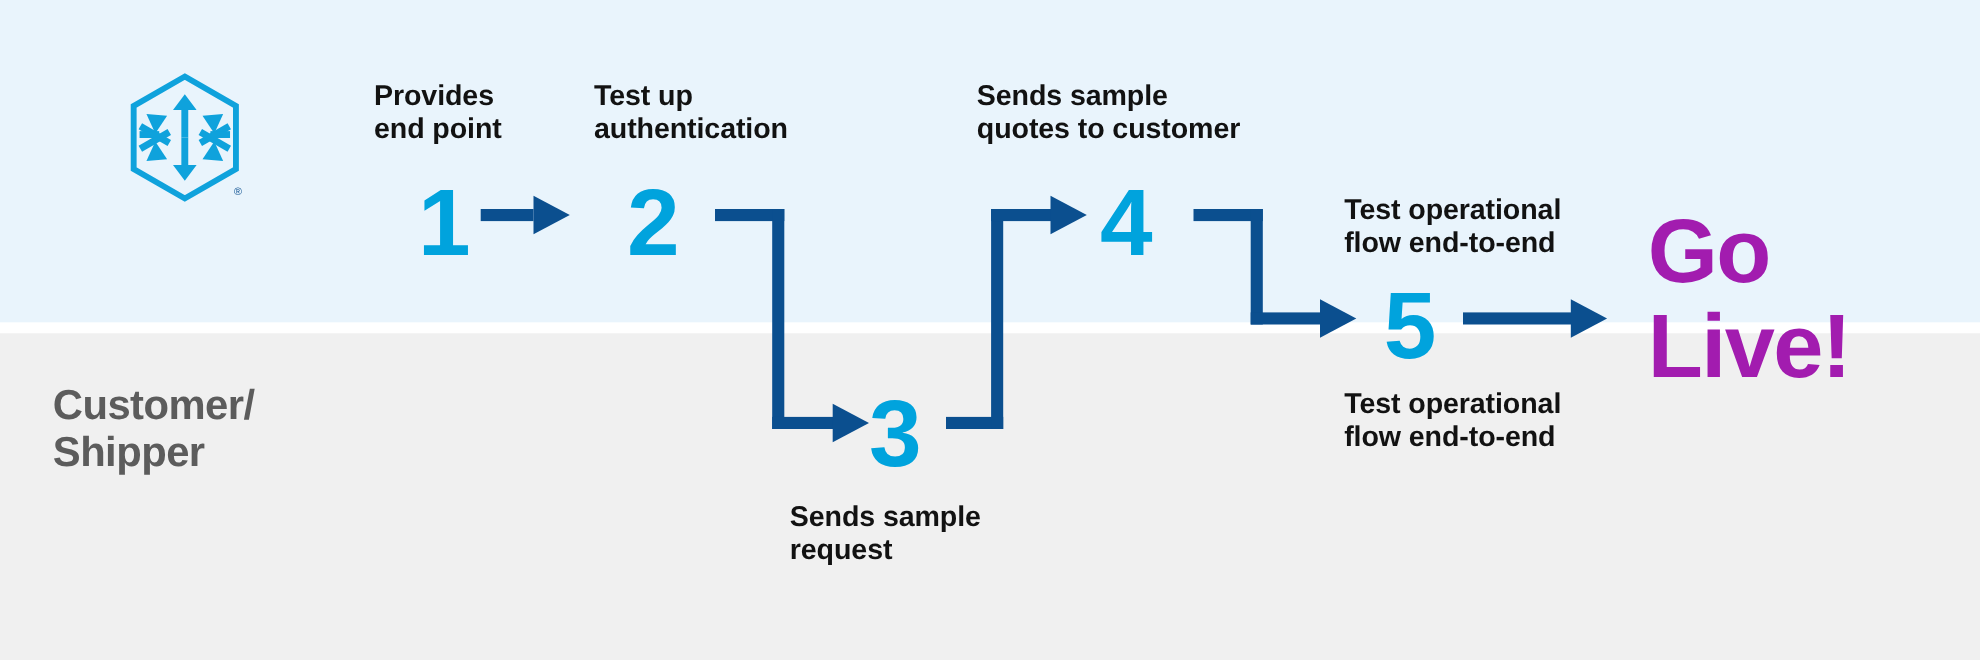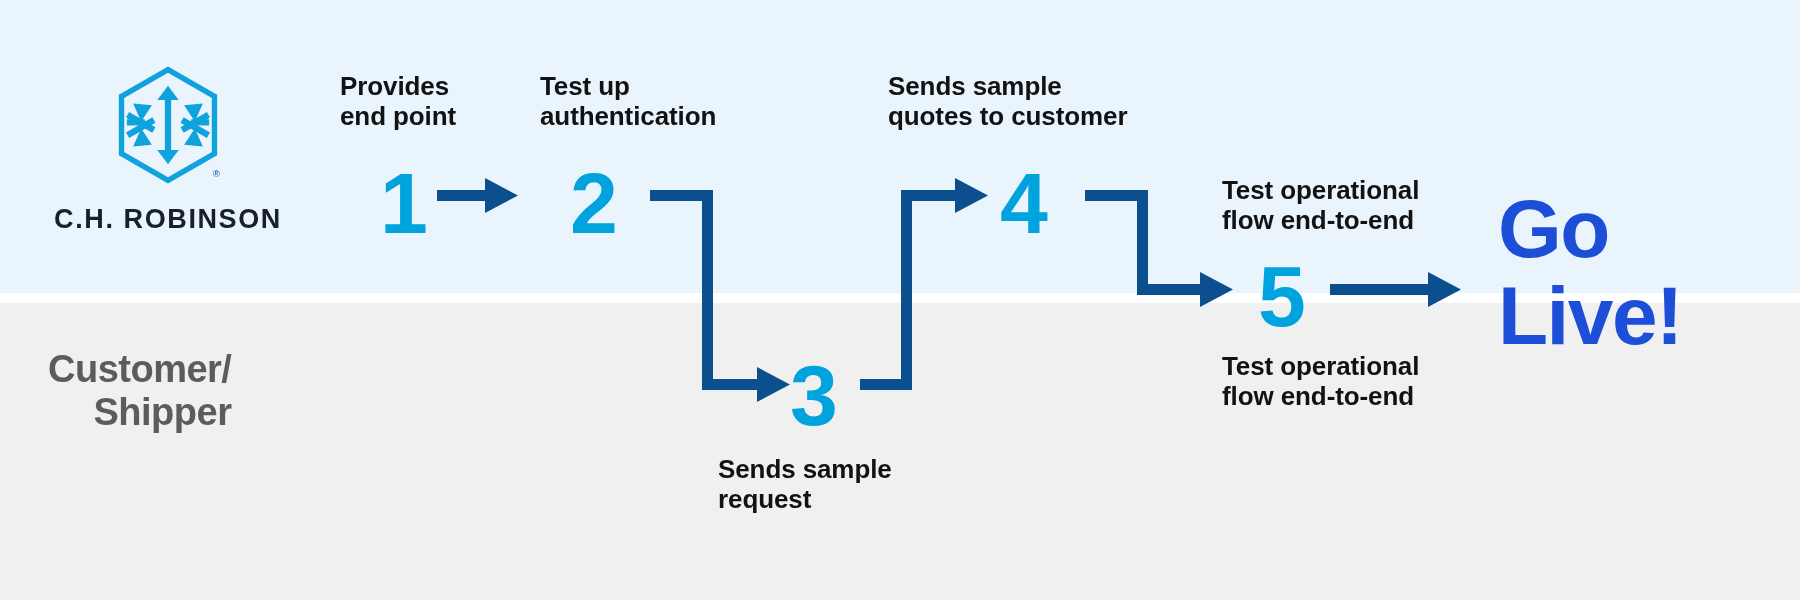--- a/index.html
+++ b/index.html
@@ -73,31 +73,30 @@
   
   .side-label {
     position: absolute;
     left: 48px; top: 348px;
     font-size: 38px;
     font-weight: bold;
     line-height: 1.12;
     color: #5c5c5c;
     white-space: pre-line;
     letter-spacing: -0.5px;
-    text-align: right;
   }
 
   
   .golive {
     position: absolute;
     left: 1498px; top: 186px;
     font-size: 82px;
     font-weight: bold;
     line-height: 1.06;
-    color: #1d4ed8;
+    color: #a21caf;
     white-space: pre-line;
     letter-spacing: -1.5px;
   }
 
   
   .conn { position: absolute; overflow: visible; }
 </style>
 </head>
 <body>
 
@@ -131,21 +130,20 @@
 
           <rect x="87" y="52" width="7" height="34" transform="rotate(-60 90.5 69)"></rect>
           <polygon points="99,90 78,88 90,70"></polygon>
 
           <rect x="14" y="59.5" width="20" height="7"></rect>
           <rect x="86" y="59.5" width="20" height="7"></rect>
         </g>
         <text x="110" y="124" font-size="11" fill="#0b4f8f" font-family="Liberation Sans, sans-serif">®</text>
       </svg>
     </span>
-    <div class="logo-word">C.H. ROBINSON</div>
   </div>
 
   <div class="side-label">Customer/
 Shipper</div>
 
   <div class="cap" style="left:340px; top:72px;">Provides
 end point</div>
   <div class="cap" style="left:540px; top:72px;">Test up
 authentication</div>
   <div class="cap" style="left:718px; top:455px;">Sends sample

